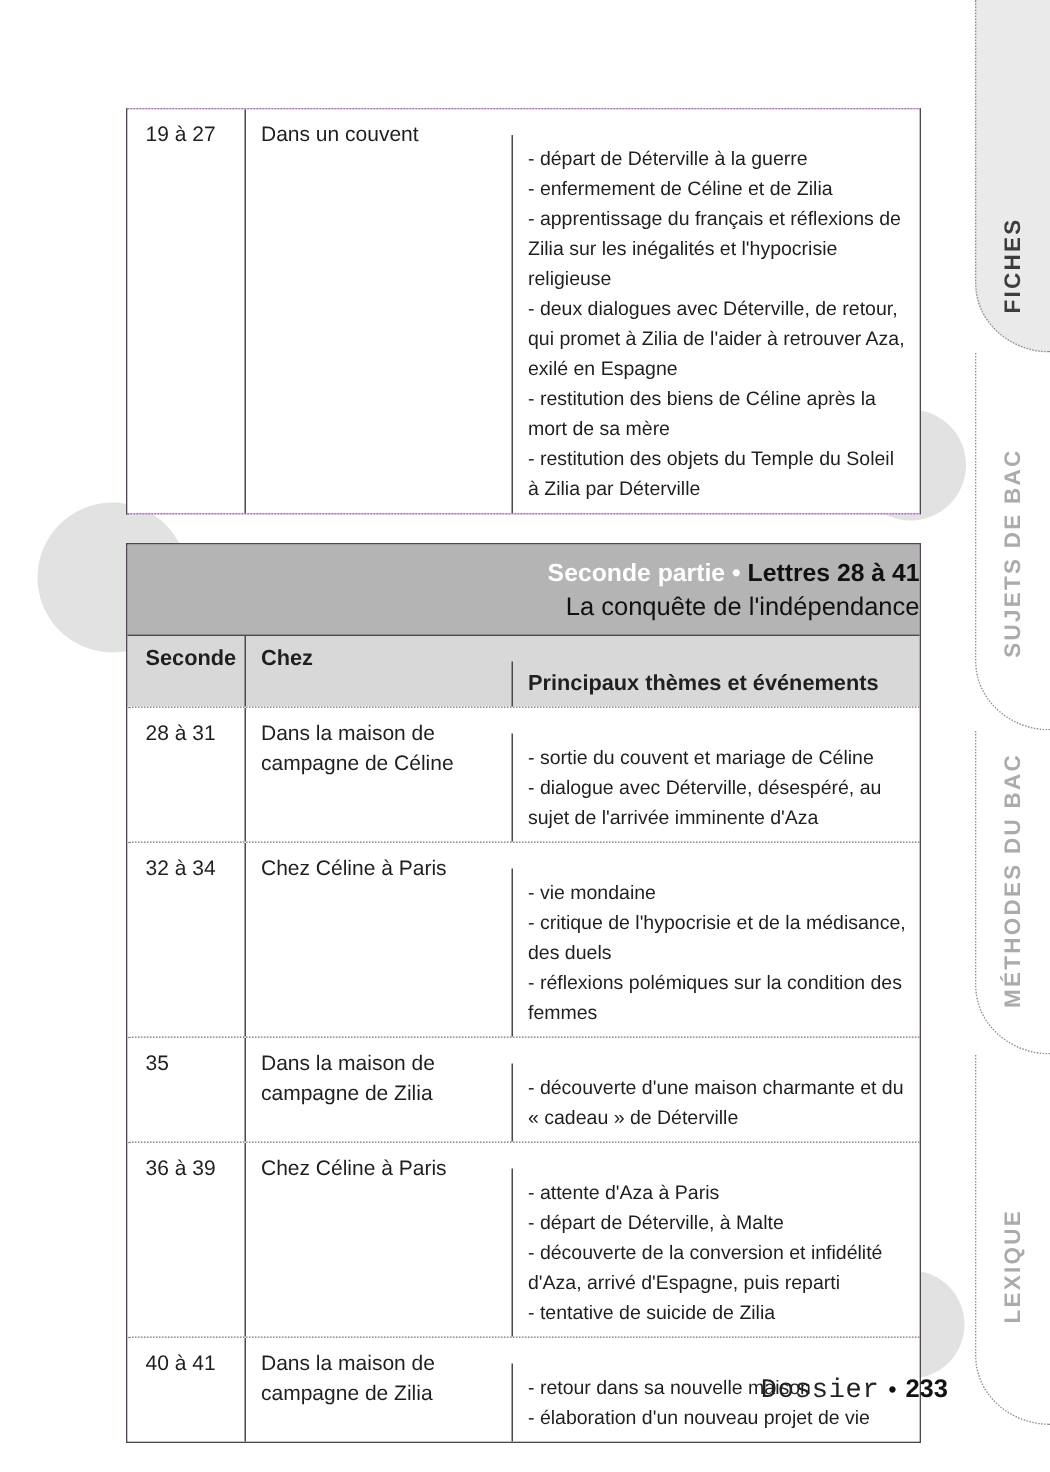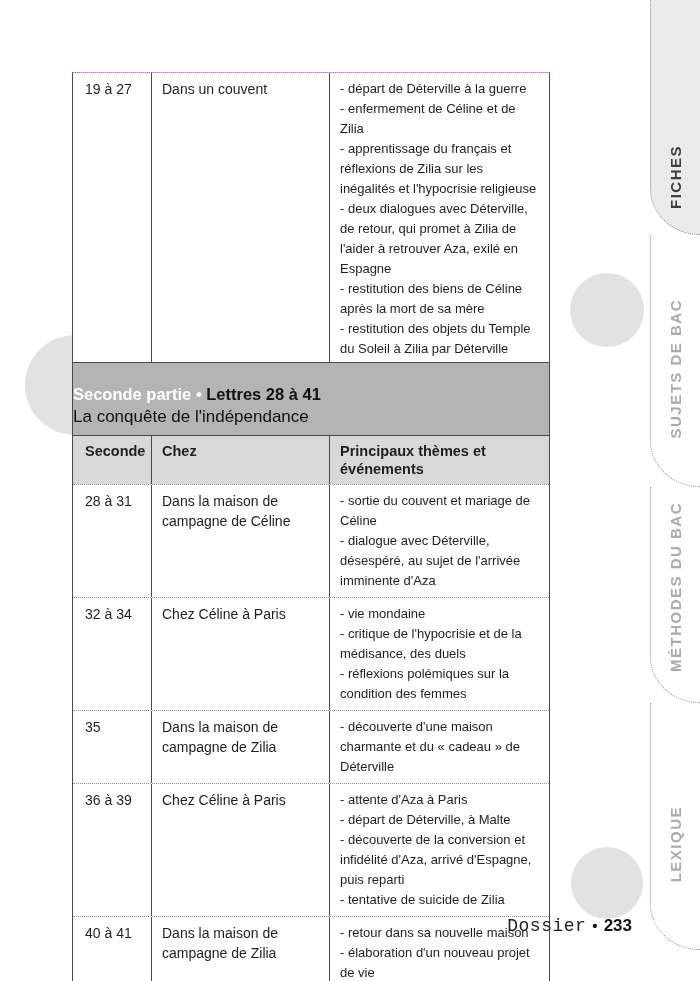--- a/index.html
+++ b/index.html
@@ -27,35 +27,35 @@
   .tab-label{writing-mode:vertical-rl;transform:rotate(180deg);
        font-weight:bold;font-size:15px;letter-spacing:1.5px;white-space:nowrap;
        color:var(--tab-text,#ababab);}
   .tab-fiches{height:235px;background:var(--tab-active-bg,#eaeaea);padding-bottom:25px;}
   .tab-fiches .tab-label{color:var(--tab-text-active,#3d3d3d);}
   .tab-sujets{height:252px;padding-bottom:47px;}
   .tab-methodes{height:216px;padding-bottom:30px;}
   .tab-lexique{height:247px;padding-bottom:67px;}
 
   
-  .tbl{position:absolute;left:72px;width:478px;background:#f0abfc;z-index:2;}
+  .tbl{position:absolute;left:84px;width:530px;background:#f0abfc;z-index:2;}
   .table1{top:72px;border:1px solid var(--border-dark,#4a4a4a);
           border-top:1px dotted var(--dotted,#8f8f8f);
           border-bottom:1px dotted var(--dotted,#8f8f8f);}
   .table2{top:362px;border:1px solid var(--border-dark,#4a4a4a);}
   .row{display:grid;grid-template-columns:78px 178px 1fr;background:#fff;}
   .row + .row{border-top:1px dotted var(--dotted,#8f8f8f);}
   .cell{padding:6px 8px 6px 10px;font-size:14px;line-height:20px;}
   .cell.col1{padding-left:12px;}
   .cell + .cell{border-left:1px solid var(--border-dark,#4a4a4a);}
-  .cell.col3{font-size:13px;}
+  .cell.col3{font-size:13px;margin-top:17px;}
   .bullet{font-size:13px;line-height:20px;}
   .row.head{background:var(--header-bg,#d8d8d8);border-top:1px solid var(--border-dark,#4a4a4a);}
   .row.head .cell{font-weight:bold;font-size:14.5px;line-height:18px;padding-top:6px;padding-bottom:6px;}
-  .band{background:var(--band-bg,#b4b4b4);text-align:left;padding:20px 0 7px 0;}
+  .band{background:var(--band-bg,#b4b4b4);text-align:right;padding:8px 0 7px 0;}
   .band-line1{font-size:16.5px;font-weight:bold;line-height:22px;color:#111;}
   .band-line1 .white{color:#fff;}
   .band-line2{font-size:17px;font-weight:normal;line-height:23px;color:#111;}
 
   
   .pagefoot{position:absolute;top:916px;right:68px;z-index:3;white-space:nowrap;}
   .pagefoot .lbl{font-size:18px;color:#222;letter-spacing:.5px;font-family:Liberation Mono, monospace;}
   .pagefoot .dot{font-size:15px;font-weight:bold;margin:0 6px;color:#111;}
   .pagefoot .num{font-size:17px;font-weight:bold;color:#111;}
 </style>

